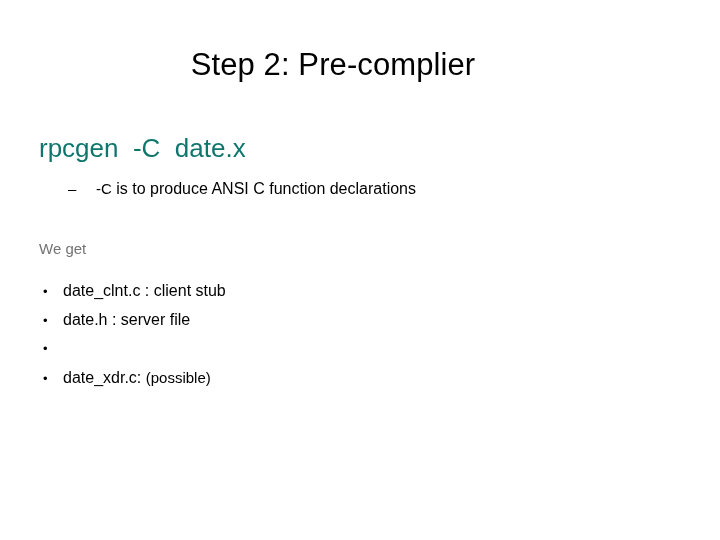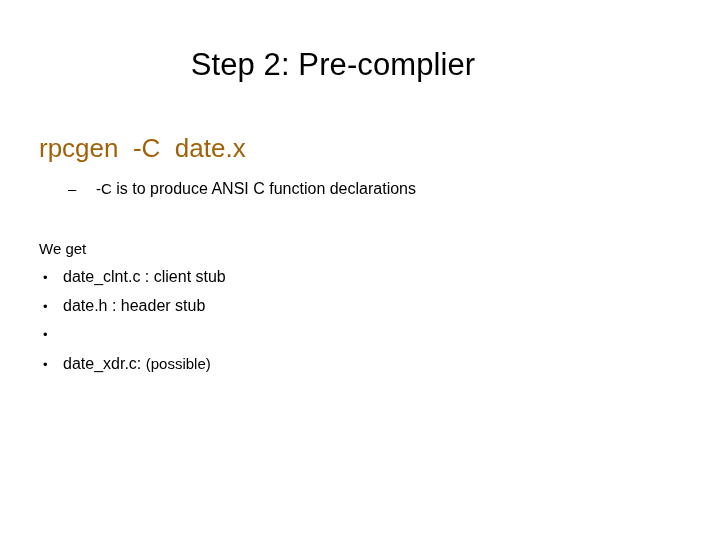--- a/index.html
+++ b/index.html
@@ -39,21 +39,21 @@
   }
 
   
   .cmd-heading {
     position: absolute;
     top: 132px;
     left: 39px;
     font-size: 26px;
     font-weight: 400;
     line-height: 32px;
-    color: #a16207;
+    color: #0f766e;
     white-space: pre;
   }
 
   
   .dash-row {
     position: absolute;
     top: 178px;
     left: 68px;
     display: flex;
     align-items: baseline;
@@ -78,22 +78,22 @@
   
   .getblock {
     position: absolute;
     top: 238px;
     left: 39px;
     width: 420px;
   }
   .getblock-intro {
     font-size: 15px;
     line-height: 22px;
-    color: #000000;
-    margin-bottom: 2px;
+    color: #737373;
+    margin-bottom: 16px;
     white-space: nowrap;
   }
   .bullet-row {
     display: flex;
     align-items: baseline;
     line-height: 29px;
     height: 29px;
     color: #000000;
     white-space: nowrap;
   }
@@ -133,21 +133,21 @@
 
     <div class="getblock-intro">We get</div>
 
     <div class="bullet-row">
       <span class="bullet-mark">•</span>
       <span class="bullet-text"><span>date_clnt.c : client stub</span><span class="dim"></span></span>
     </div>
 
     <div class="bullet-row">
       <span class="bullet-mark">•</span>
-      <span class="bullet-text"><span>date.h : header stub</span><span class="dim"></span></span>
+      <span class="bullet-text"><span>date.h : server file</span><span class="dim"></span></span>
     </div>
 
     <div class="bullet-row">
       <span class="bullet-mark">•</span>
     </div>
 
     <div class="bullet-row">
       <span class="bullet-mark">•</span>
       <span class="bullet-text"><span>date_xdr.c: </span><span class="dim">(possible)</span></span>
     </div>

